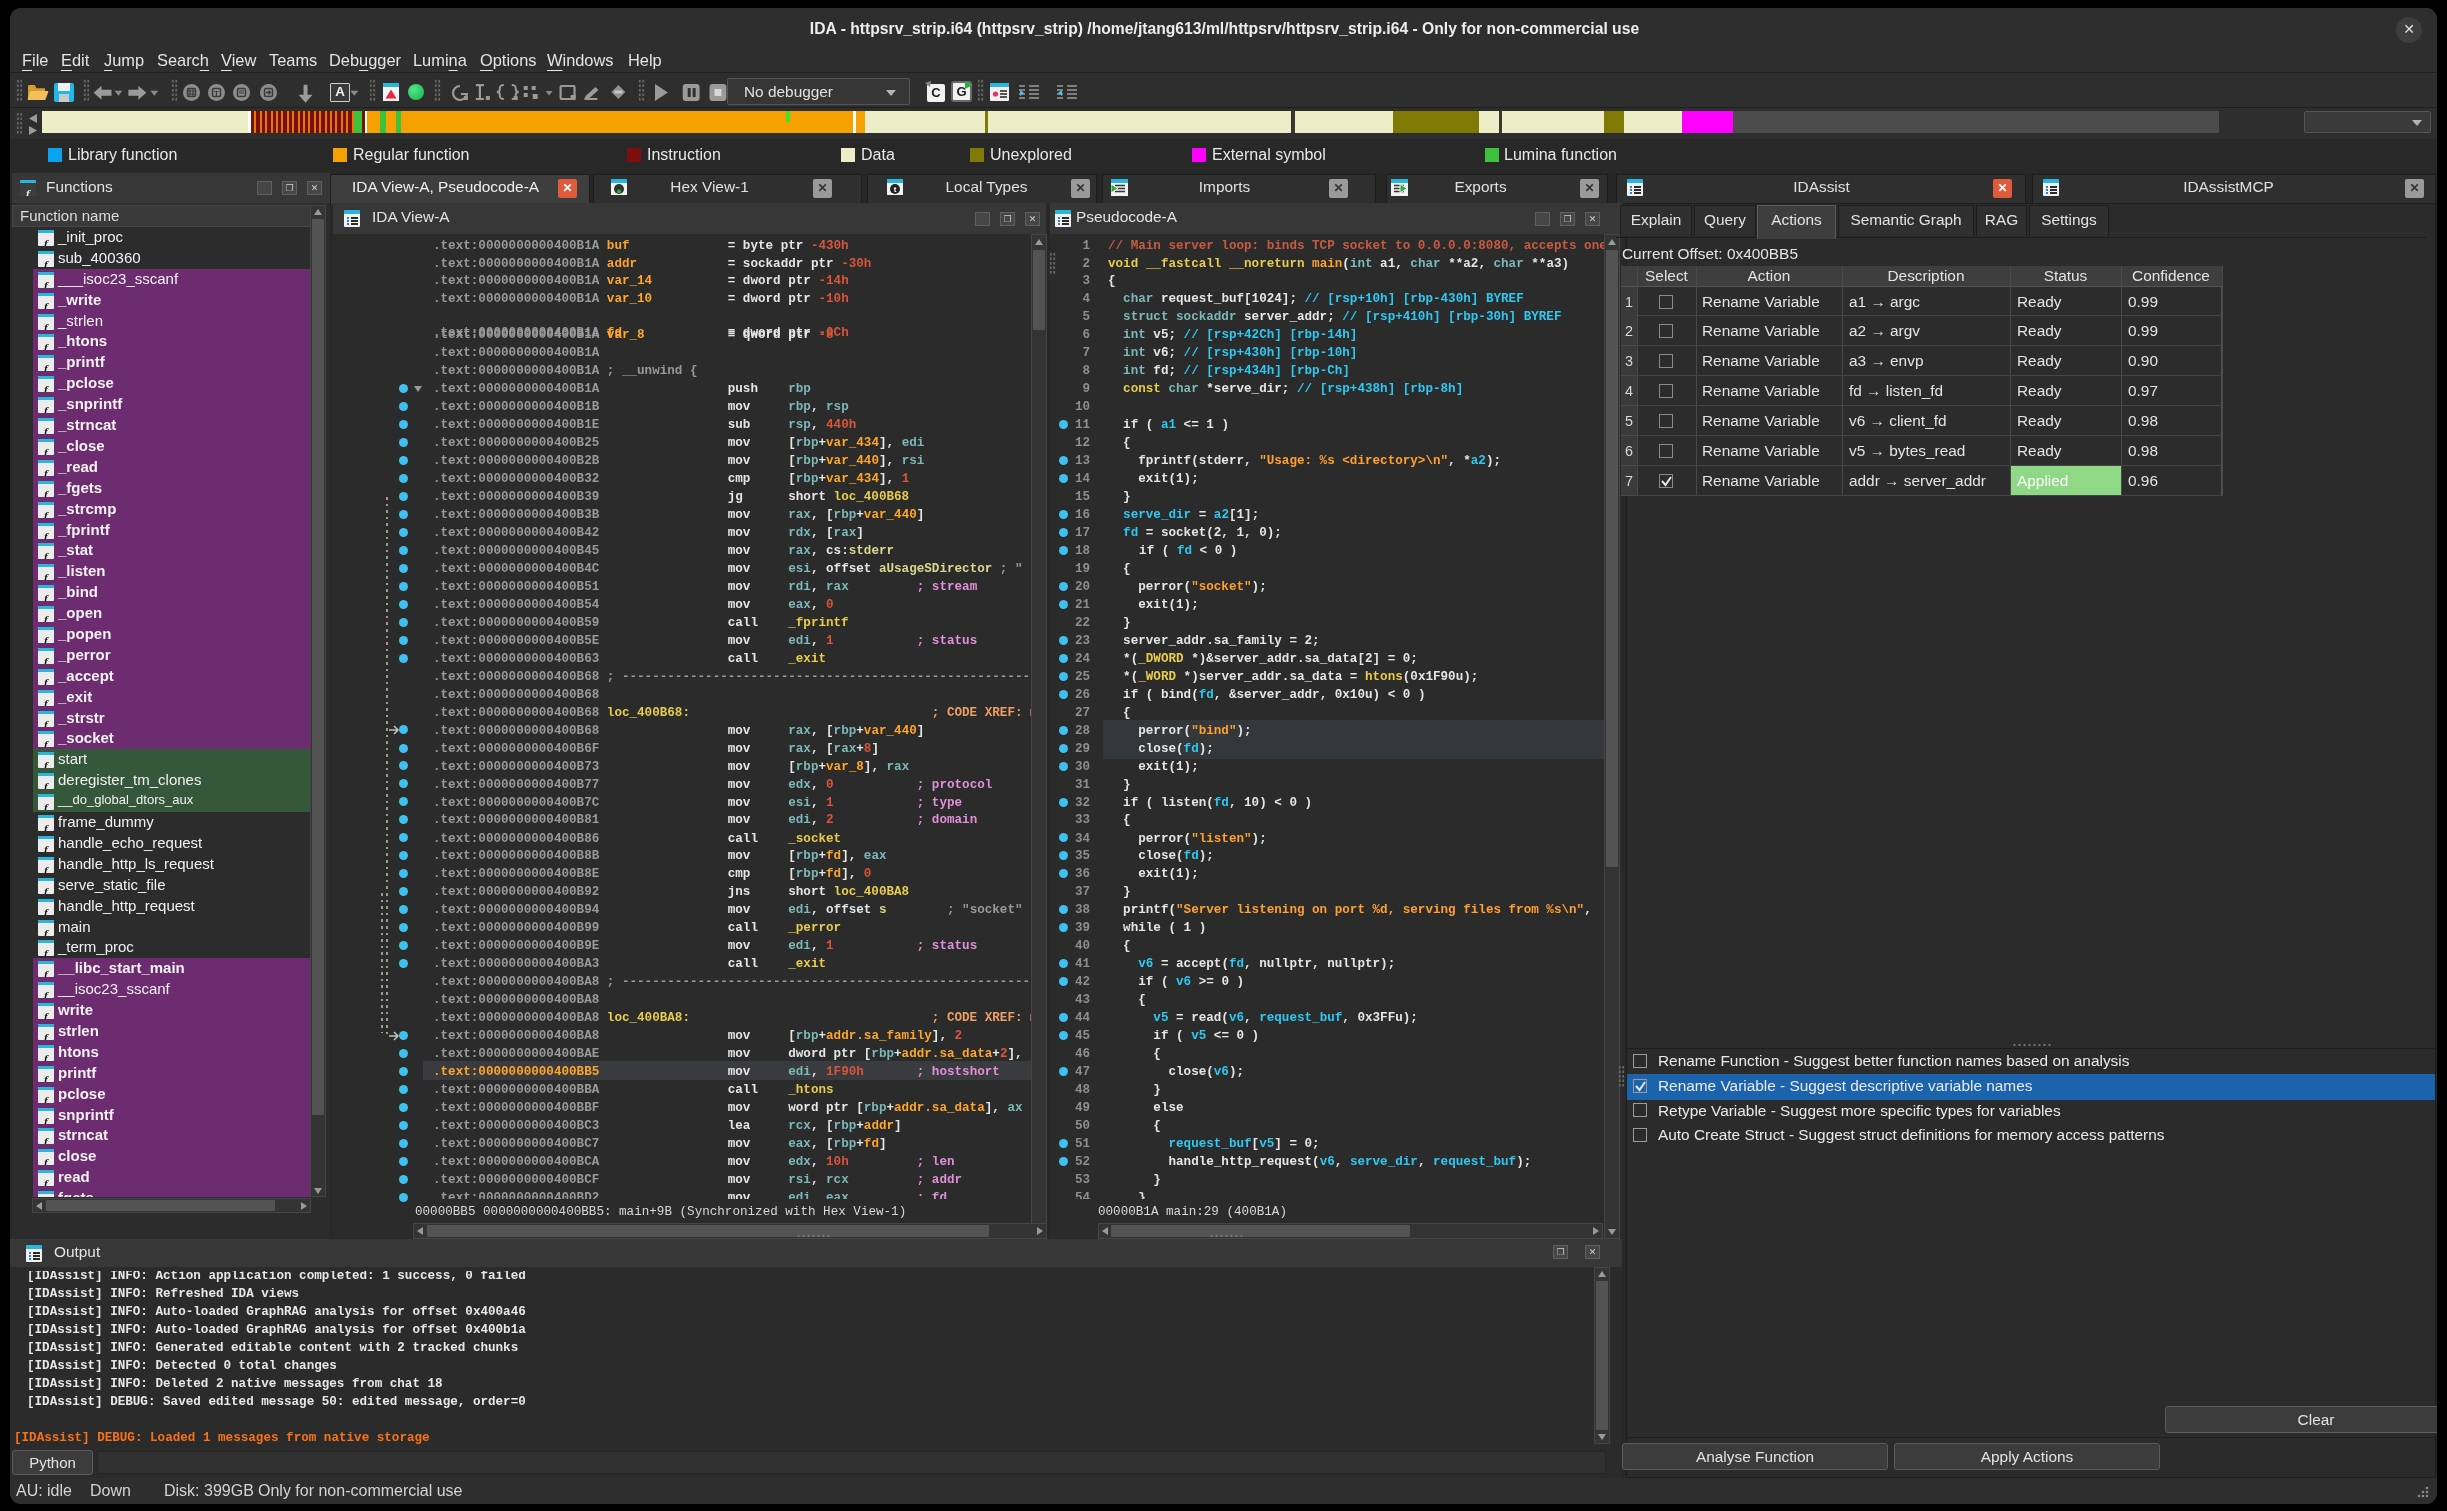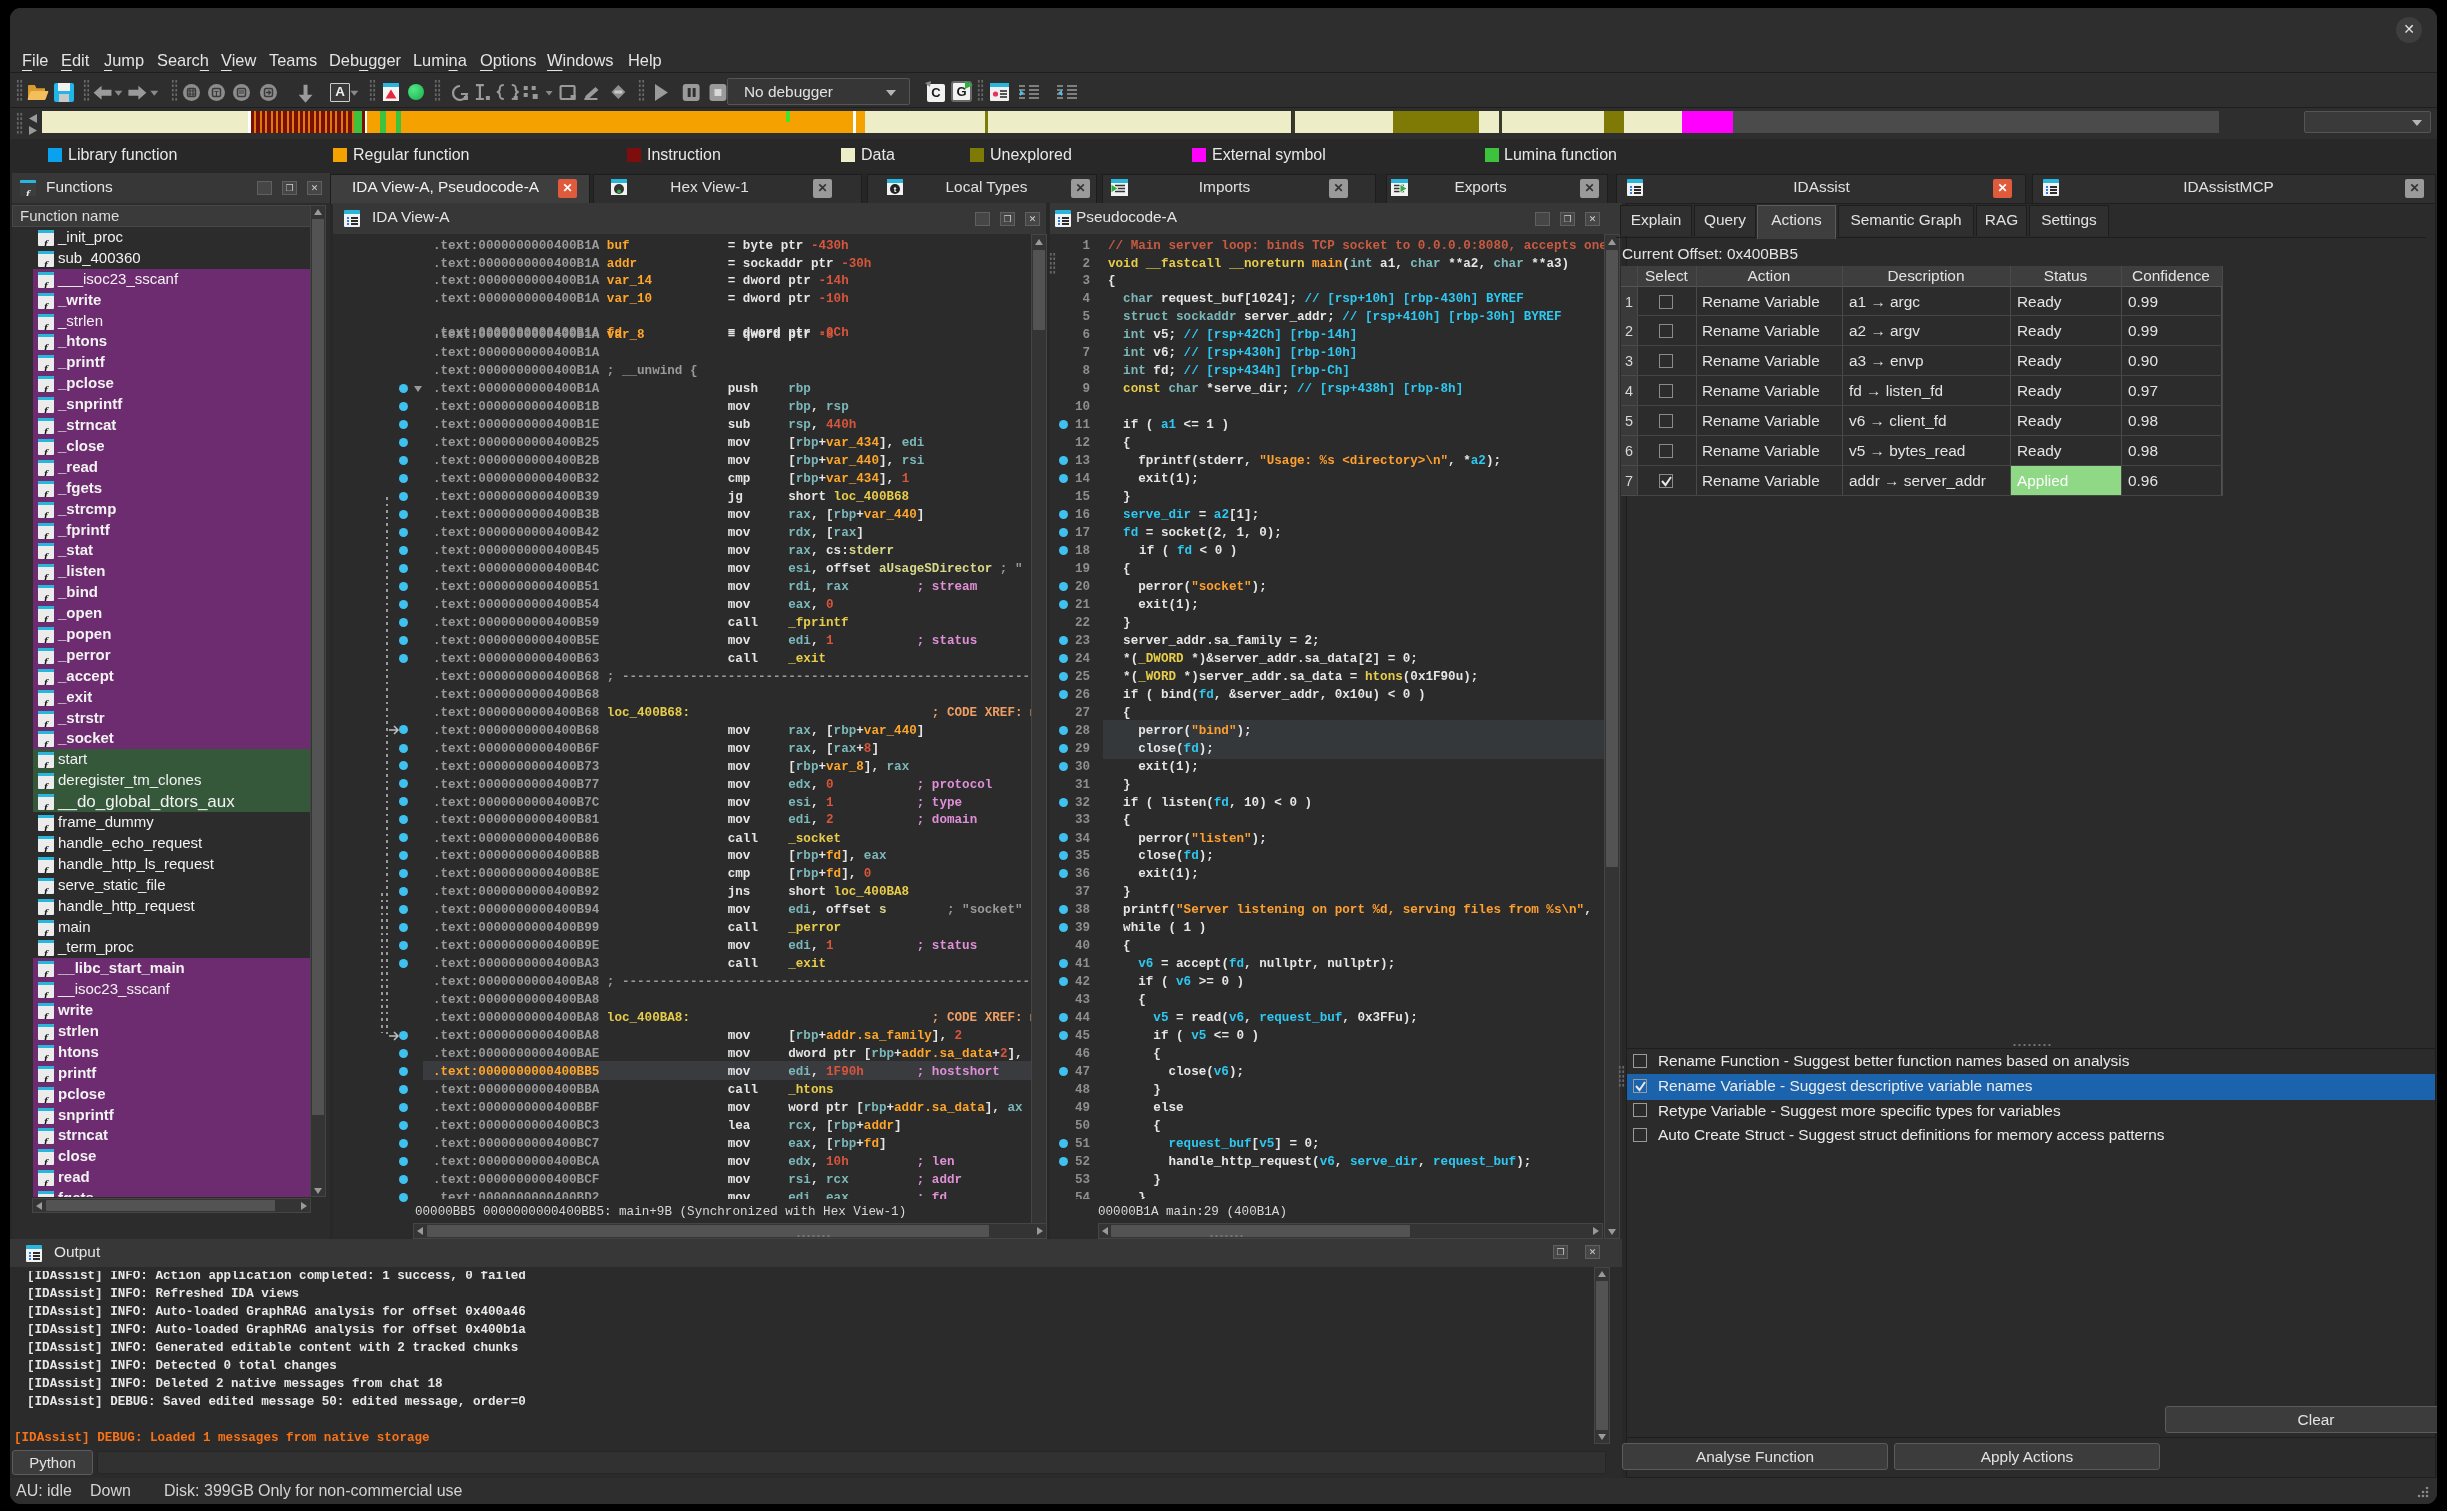--- a/index.html
+++ b/index.html
@@ -21,20 +21,21 @@
 .ficon{position:absolute;width:16px;height:16px;background:#ececec;border-radius:1px;color:#161616;text-align:center;overflow:hidden}
 .ficon:before{content:"";position:absolute;left:0;top:0;right:0;height:3px;background:#29b6dc}
 .ficon i{position:relative;top:2.5px;font-family:"Liberation Serif",serif;font-weight:bold;font-size:11.4px;line-height:13px}
 .thumb{position:absolute;background:#535353;border-radius:1px}
 .hndl{position:absolute;width:7px;height:22px;background-image:radial-gradient(circle,#686868 1.1px,transparent 1.3px);background-size:3.5px 4.5px}
 .chk{position:absolute;width:14px;height:14px;border:1.5px solid #8a8a8a;background:rgba(0,0,0,0)}
 .btn{position:absolute;background:#3c3c3c;border:1px solid #5c5c5c;border-radius:3px;color:#e2e2e2;font-size:15.4px;text-align:center}
 </style></head><body>
 <div id="win">
 <div class="abs" style="left:0;top:0;width:2427px;height:40px;background:#2e2e2e"></div>
+<div class="abs" style="left:1px;top:12px;width:2427px;text-align:center;color:#ececec;font-size:15.7px;font-weight:bold">IDA - httpsrv_strip.i64 (httpsrv_strip) /home/jtang613/ml/httpsrv/httpsrv_strip.i64 - Only for non-commercial use</div>
 <div class="abs" style="left:2386px;top:9px;width:26px;height:26px;border-radius:50%;background:#3e3e3e;color:#e0e0e0;text-align:center;font-size:14px;line-height:25px">✕</div>
 <div class="abs" style="left:0;top:40px;width:2427px;height:25px;background:#2e2e2e;border-bottom:1px solid #1e1e1e"></div>
 <div class="abs" style="left:12px;top:43px;color:#e4e4e4;font-size:16.4px"><span style="text-decoration:underline;text-underline-offset:3.5px">F</span>ile</div>
 <div class="abs" style="left:51px;top:43px;color:#e4e4e4;font-size:16.4px"><span style="text-decoration:underline;text-underline-offset:3.5px">E</span>dit</div>
 <div class="abs" style="left:94px;top:43px;color:#e4e4e4;font-size:16.4px"><span style="text-decoration:underline;text-underline-offset:3.5px">J</span>ump</div>
 <div class="abs" style="left:147px;top:43px;color:#e4e4e4;font-size:16.4px">Searc<span style="text-decoration:underline;text-underline-offset:3.5px">h</span></div>
 <div class="abs" style="left:211px;top:43px;color:#e4e4e4;font-size:16.4px"><span style="text-decoration:underline;text-underline-offset:3.5px">V</span>iew</div>
 <div class="abs" style="left:259px;top:43px;color:#e4e4e4;font-size:16.4px">Teams</div>
 <div class="abs" style="left:319px;top:43px;color:#e4e4e4;font-size:16.4px">Deb<span style="text-decoration:underline;text-underline-offset:3.5px">u</span>gger</div>
 <div class="abs" style="left:403px;top:43px;color:#e4e4e4;font-size:16.4px">Lumi<span style="text-decoration:underline;text-underline-offset:3.5px">n</span>a</div>
@@ -274,21 +275,21 @@
 <div class="ficon" style="left:26px;top:504px"><i>f</i></div>
 <div class="abs" style="left:46px;top:502px;color:#f2f2f2;font-size:15px;font-weight:bold">_socket</div>
 <div class="abs" style="left:21px;top:522px;width:284px;height:21px;background:#35573a"></div>
 <div class="ficon" style="left:26px;top:525px"><i>f</i></div>
 <div class="abs" style="left:46px;top:523px;color:#f2f2f2;font-size:15px;font-weight:normal">start</div>
 <div class="abs" style="left:21px;top:543px;width:284px;height:21px;background:#35573a"></div>
 <div class="ficon" style="left:26px;top:546px"><i>f</i></div>
 <div class="abs" style="left:46px;top:544px;color:#f2f2f2;font-size:15px;font-weight:normal">deregister_tm_clones</div>
 <div class="abs" style="left:21px;top:564px;width:284px;height:21px;background:#35573a"></div>
 <div class="ficon" style="left:26px;top:567px"><i>f</i></div>
-<div class="abs" style="left:46px;top:565px;color:#f2f2f2;font-size:17px;font-weight:normal">__do_global_dtors_aux</div>
+<div class="abs" style="left:46px;top:565px;color:#f2f2f2;font-size:13px;font-weight:normal">__do_global_dtors_aux</div>
 <div class="ficon" style="left:26px;top:588px"><i>f</i></div>
 <div class="abs" style="left:46px;top:586px;color:#f2f2f2;font-size:15px;font-weight:normal">frame_dummy</div>
 <div class="ficon" style="left:26px;top:609px"><i>f</i></div>
 <div class="abs" style="left:46px;top:607px;color:#f2f2f2;font-size:15px;font-weight:normal">handle_echo_request</div>
 <div class="ficon" style="left:26px;top:630px"><i>f</i></div>
 <div class="abs" style="left:46px;top:628px;color:#f2f2f2;font-size:15px;font-weight:normal">handle_http_ls_request</div>
 <div class="ficon" style="left:26px;top:651px"><i>f</i></div>
 <div class="abs" style="left:46px;top:649px;color:#f2f2f2;font-size:15px;font-weight:normal">serve_static_file</div>
 <div class="ficon" style="left:26px;top:672px"><i>f</i></div>
 <div class="abs" style="left:46px;top:670px;color:#f2f2f2;font-size:15px;font-weight:normal">handle_http_request</div>

